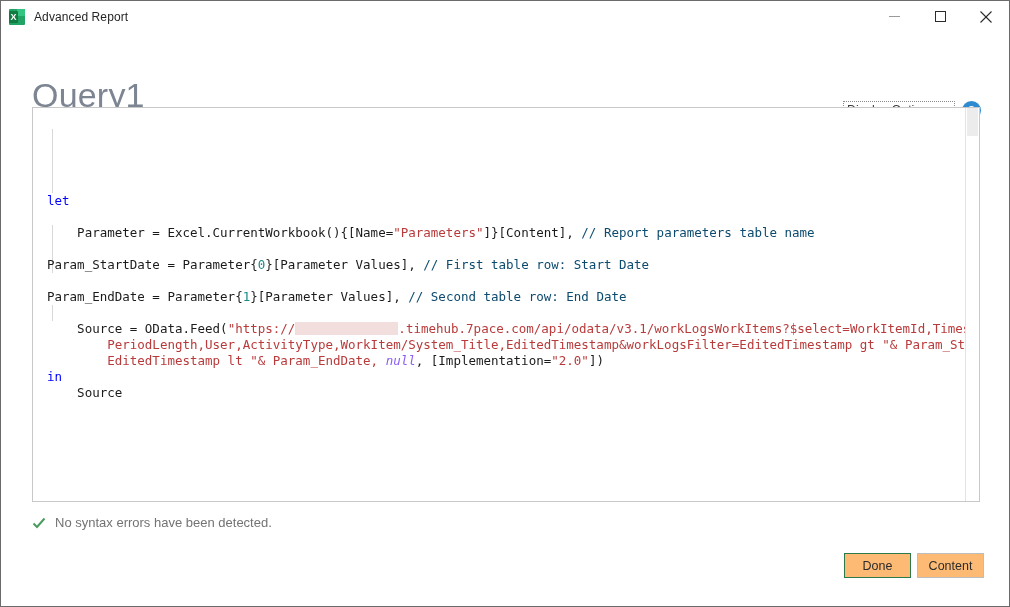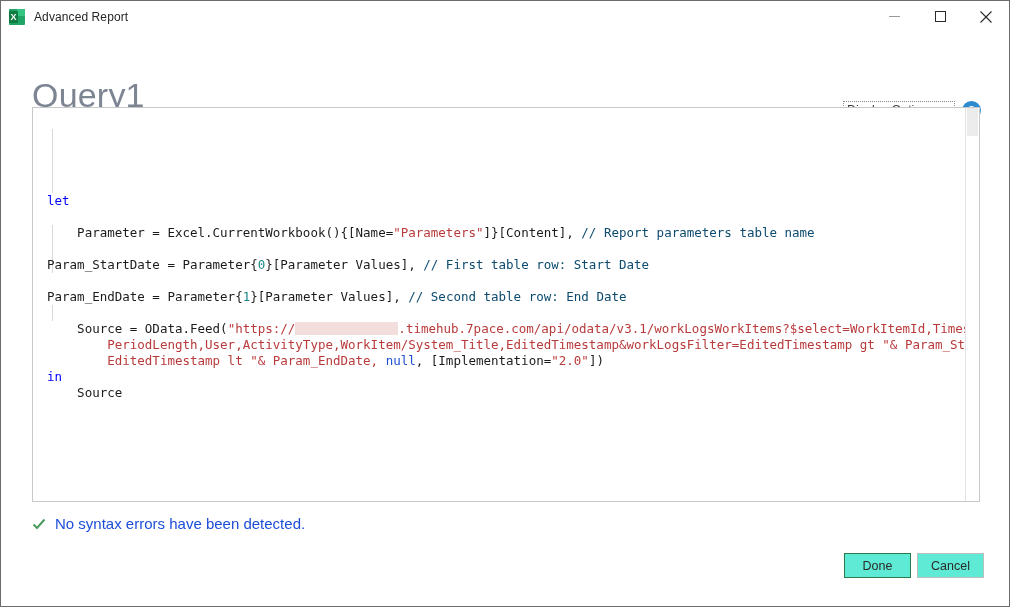--- a/index.html
+++ b/index.html
@@ -86,21 +86,21 @@
     font-size:12.5px;line-height:16px;
     white-space:pre;color:#1b1b1b;
     padding-left:14px;
     position:relative;
   }
   .ln{height:16px;position:relative;white-space:pre;}
   .kw{color:#0000ff;}
   .str{color:#b93a3a;}
   .com{color:#0c4a6e;}
   .num{color:#1a8a8a;}
-  .nul{color:#1d4ed8;}
+  .nul{color:#8b5cf6;font-style:italic;}
   .redact{
     display:inline-block;width:103px;height:13px;
     background:#f2dedd;vertical-align:-2px;
   }
   
   .guide{
     position:absolute;top:0;width:1px;background:#d8d8d8;
   }
   #g1{left:19px;top:16px;height:64px;}
   #g2{left:19px;top:112px;height:48px;}
@@ -113,30 +113,30 @@
   }
   #vscroll-thumb{
     position:absolute;left:1px;top:0;width:11px;height:28px;background:#ececec;
   }
 
   
   #status{
     position:absolute;left:31px;top:514px;display:flex;align-items:center;gap:9px;
   }
   #check-icon{width:14px;height:14px;flex:none;}
-  #status-text{font-size:15px;color:#1d4ed8;}
+  #status-text{font-size:13px;color:#737373;}
 
   
   #footer{
     position:absolute;left:0;top:552px;width:1008px;height:30px;
   }
   .btn{
     position:absolute;top:0;height:25px;width:67px;
     display:flex;align-items:center;justify-content:center;
-    font-size:12.5px;color:#2b2b2b;box-sizing:border-box;background:#5eead4;
+    font-size:12.5px;color:#2b2b2b;box-sizing:border-box;background:#fdba74;
   }
   #btn-done{left:843px;border:1px solid #2a7a4b;}
   #btn-cancel{left:916px;border:1px solid #bdbdbd;}
 </style>
 </head>
 <body>
 
 <div id="window">
 
   <div id="titlebar">
@@ -194,16 +194,16 @@
 
   <div id="status">
     <svg id="check-icon" viewBox="0 0 14 14">
       <polyline points="1.5,7.5 5,11 12.5,2.5" fill="none" stroke="#4a9b5e" stroke-width="2"></polyline>
     </svg>
     <span id="status-text">No syntax errors have been detected.</span>
   </div>
 
   <div id="footer">
     <div class="btn" id="btn-done">Done</div>
-    <div class="btn" id="btn-cancel">Cancel</div>
+    <div class="btn" id="btn-cancel">Content</div>
   </div>
 
 </div>
 
 </body></html>

